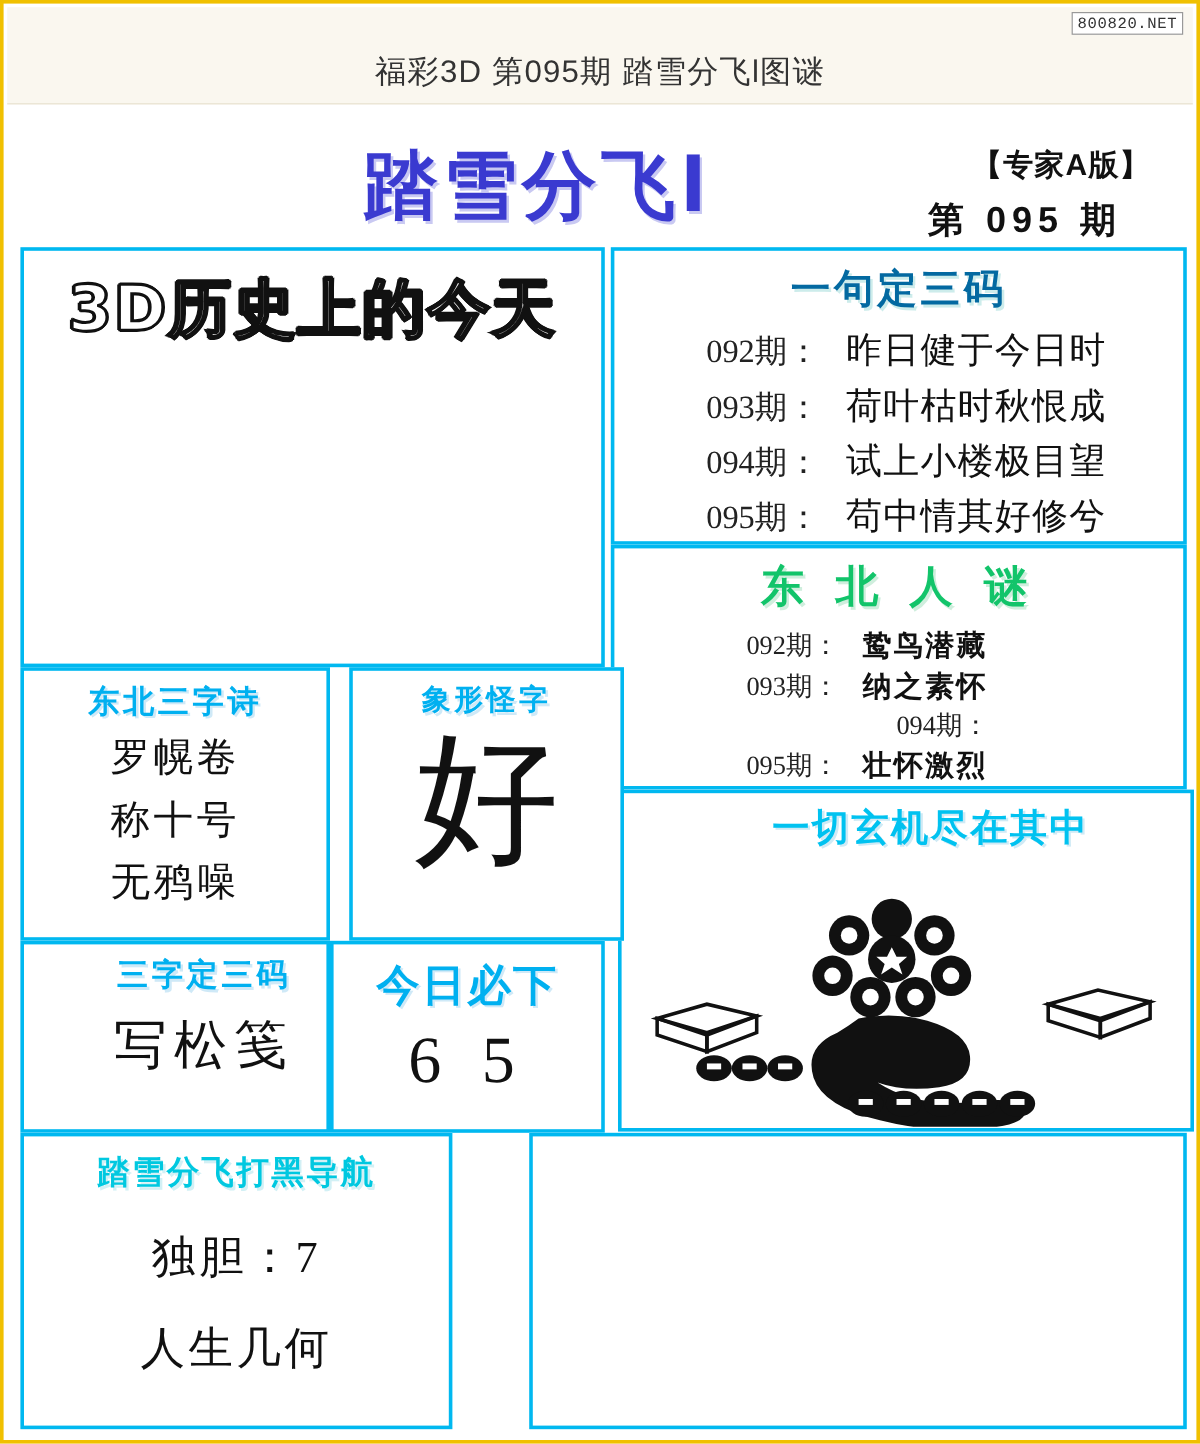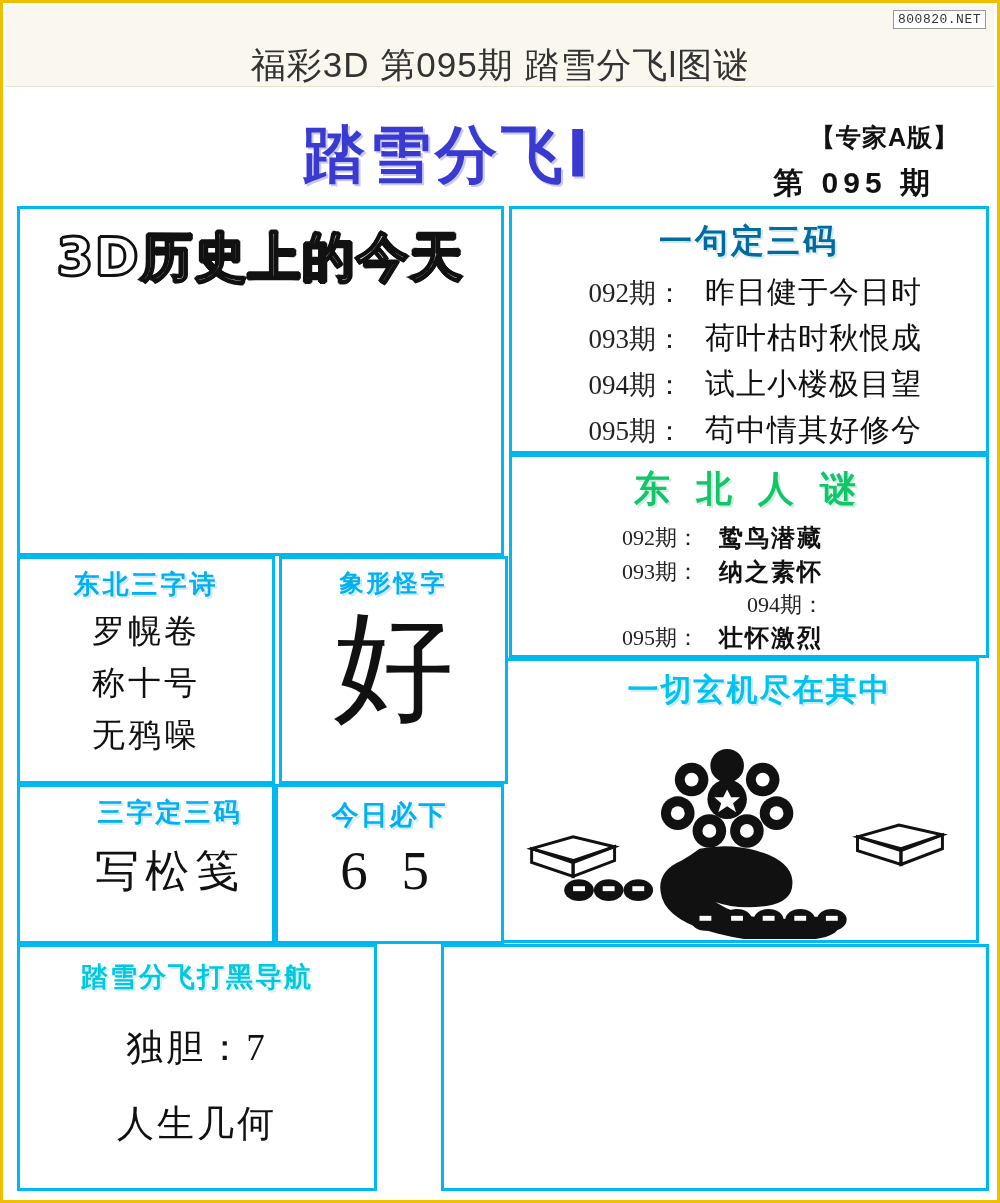--- a/index.html
+++ b/index.html
@@ -43,21 +43,21 @@
     color: #333;
     padding: 1px 4px;
     letter-spacing: 0.5px;
   }
   .top-title {
     position: absolute;
     left: 0;
     top: 36px;
     width: 988px;
     text-align: center;
-    font-size: 35px;
+    font-size: 26px;
     color: #333333;
     font-family: "Liberation Sans", sans-serif;
     letter-spacing: 1px;
   }
   
   .main-title {
     position: absolute;
     left: 300px;
     top: 110px;
     font-size: 62px;
@@ -169,21 +169,21 @@
   .rrow .val {
     margin-left: 20px;
     font-size: 24px;
     font-weight: bold;
     color: #111;
     width: 230px;
     text-align: left;
     letter-spacing: 2px;
   }
   
-  #box-mystery { left: 496px; top: 655px; width: 480px; height: 285px; padding-left: 41px; }
+  #box-mystery { left: 512px; top: 655px; width: 480px; height: 285px; padding-left: 41px; }
   #box-mystery .box-title {
     margin-top: 8px;
     font-size: 31px;
     color: #00c2f0;
     letter-spacing: 2px;
     font-weight: bold;
     text-shadow: 2px 2px 0 #cfeaf5;
   }
   .mystery-art { position: absolute; left: 0; top: 48px; width: 100%; height: 230px; }
   
@@ -197,21 +197,21 @@
   }
   .poem-line {
     text-align: center;
     font-size: 33px;
     color: #111;
     font-family: "Liberation Serif", serif;
     letter-spacing: 3px;
     margin-top: 7px;
   }
   
-  #box-glyph { left: 276px; top: 553px; width: 229px; height: 228px; }
+  #box-glyph { left: 288px; top: 553px; width: 229px; height: 228px; }
   #box-glyph .box-title {
     margin-top: 8px;
     font-size: 24px;
     color: #00b0f0;
     letter-spacing: 3px;
     text-shadow: 2px 2px 0 #cfe9f7;
   }
   .glyph-char {
     text-align: center;
     font-size: 120px;
@@ -233,21 +233,21 @@
     font-size: 44px;
     color: #111;
     font-family: "Liberation Serif", serif;
     letter-spacing: 6px;
     margin-top: 12px;
   }
   
   #box-today { left: 272px; top: 781px; width: 229px; height: 160px; }
   #box-today .box-title {
     margin-top: 10px;
-    font-size: 27px;
+    font-size: 36px;
     color: #00b0f0;
     letter-spacing: 2px;
     text-shadow: 2px 2px 0 #cfe9f7;
   }
   .today-val {
     text-align: center;
     font-size: 55px;
     color: #111;
     font-family: "Liberation Serif", serif;
     letter-spacing: 10px;

